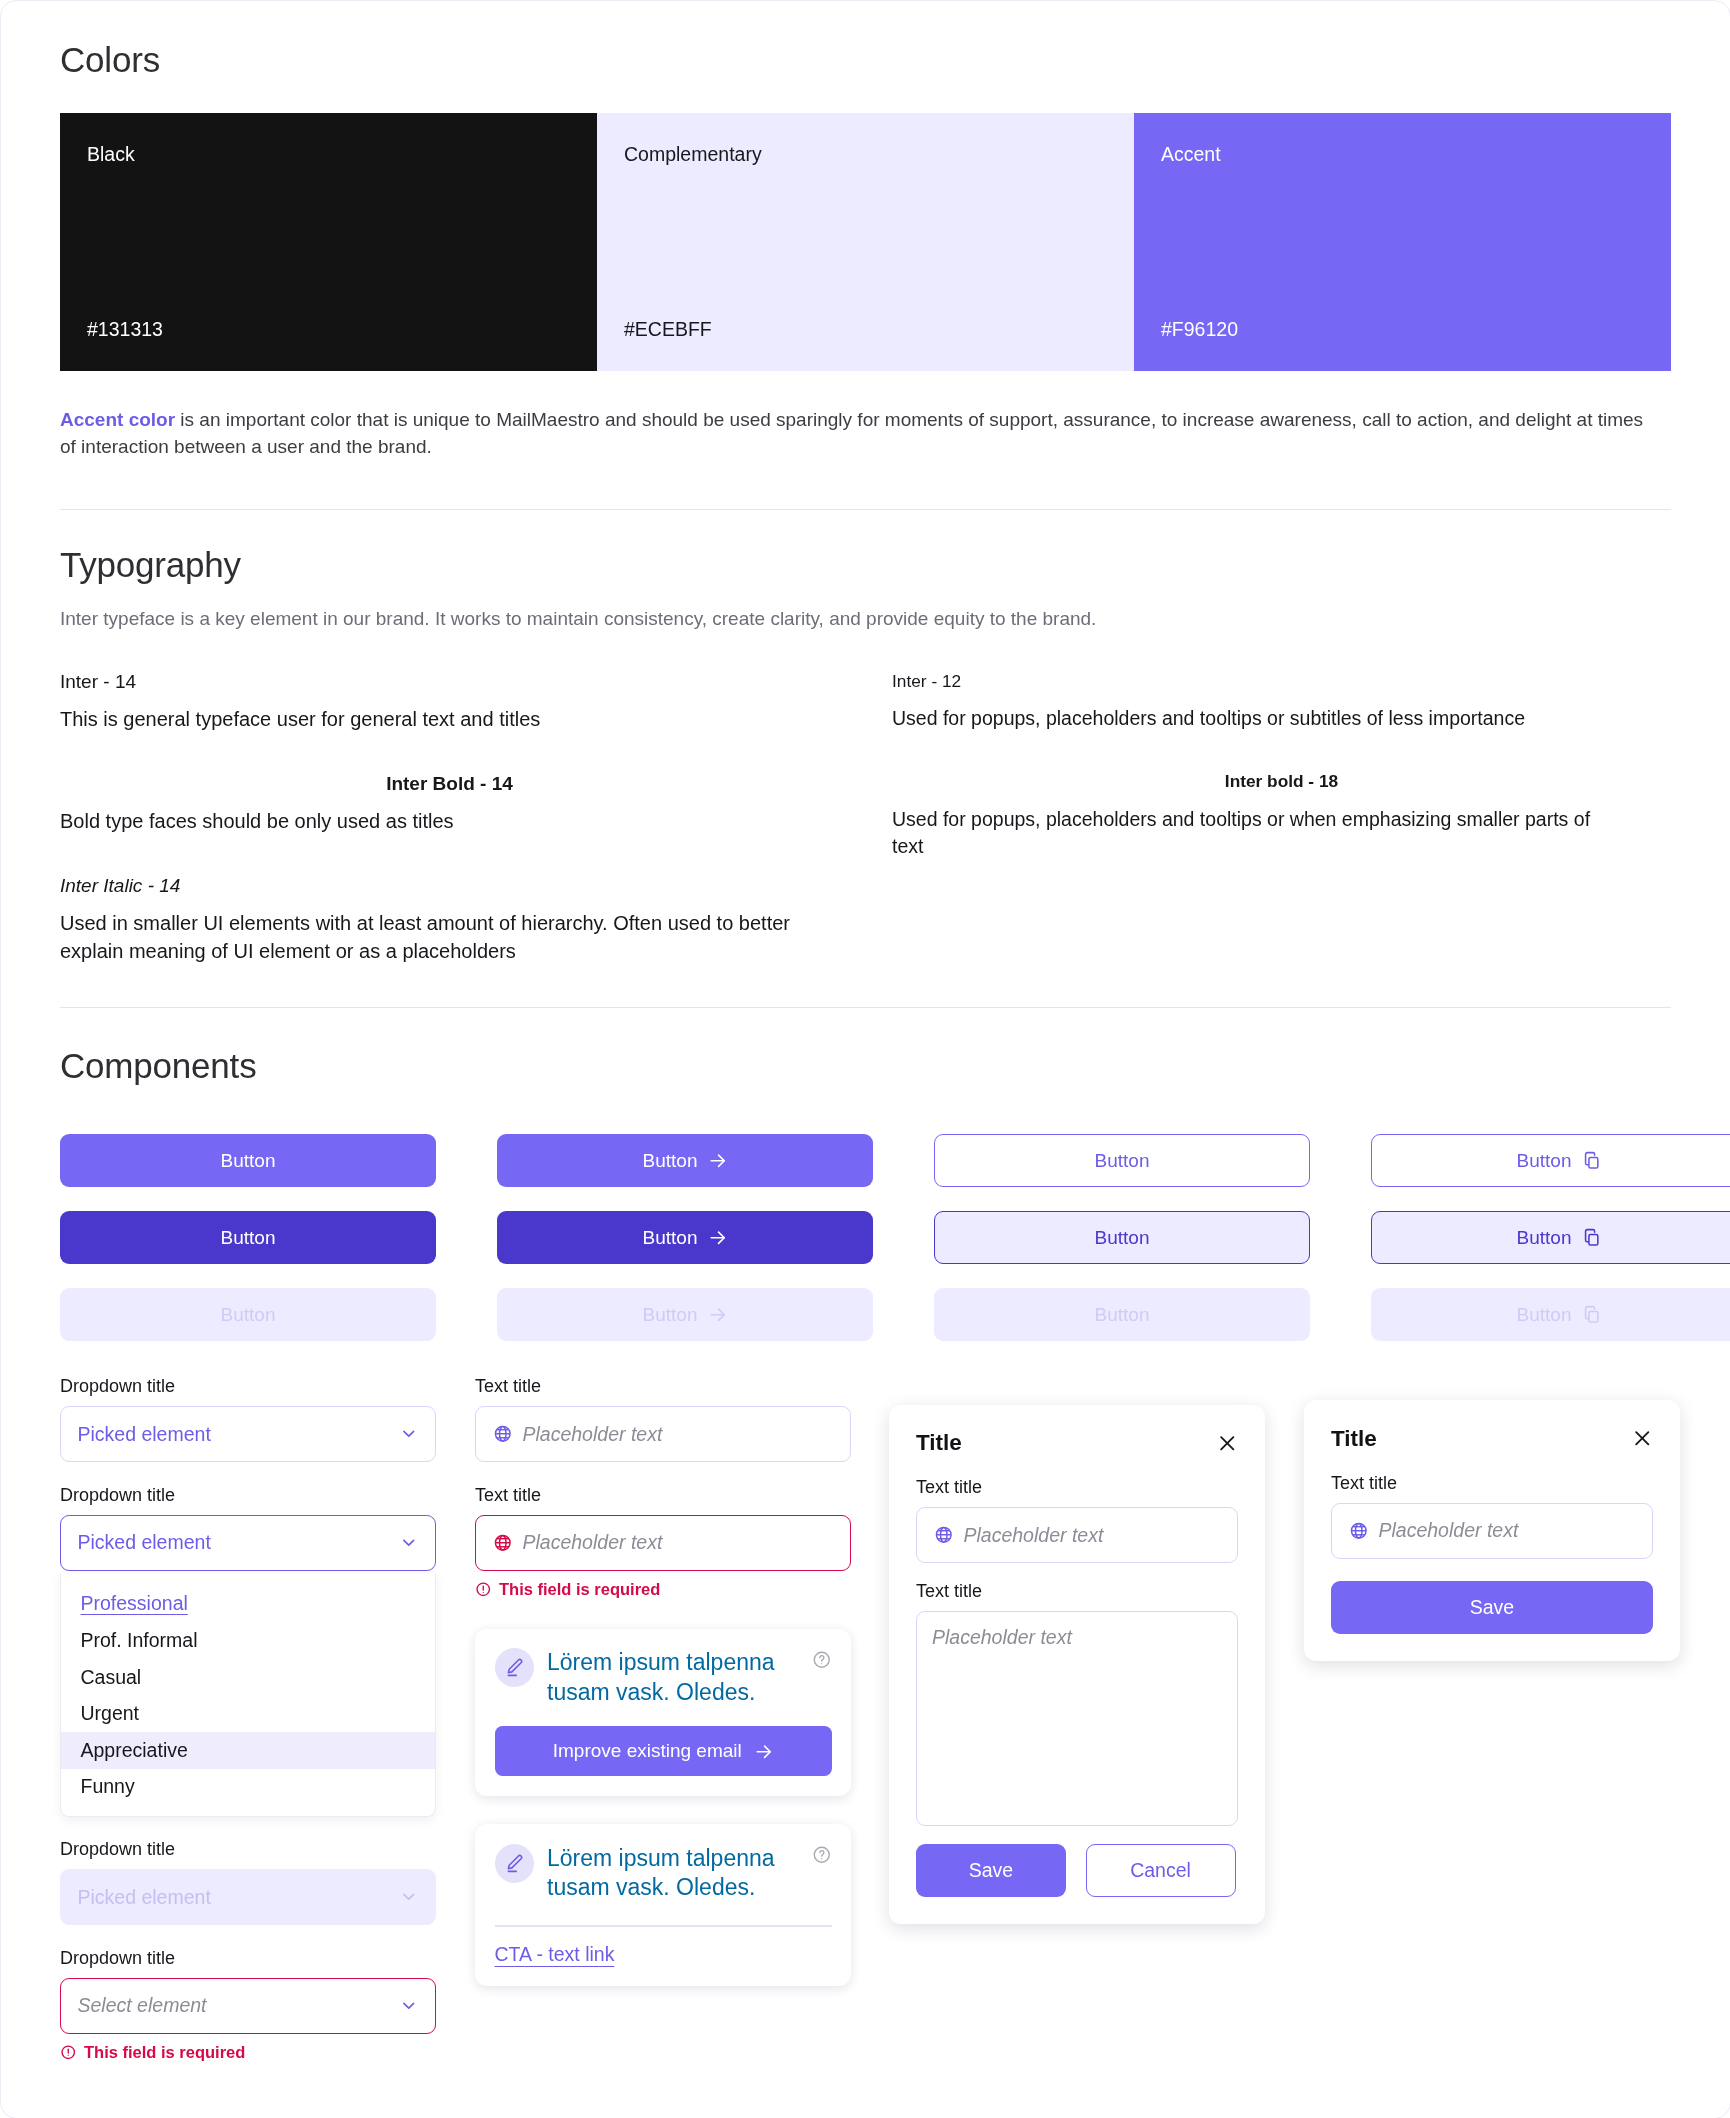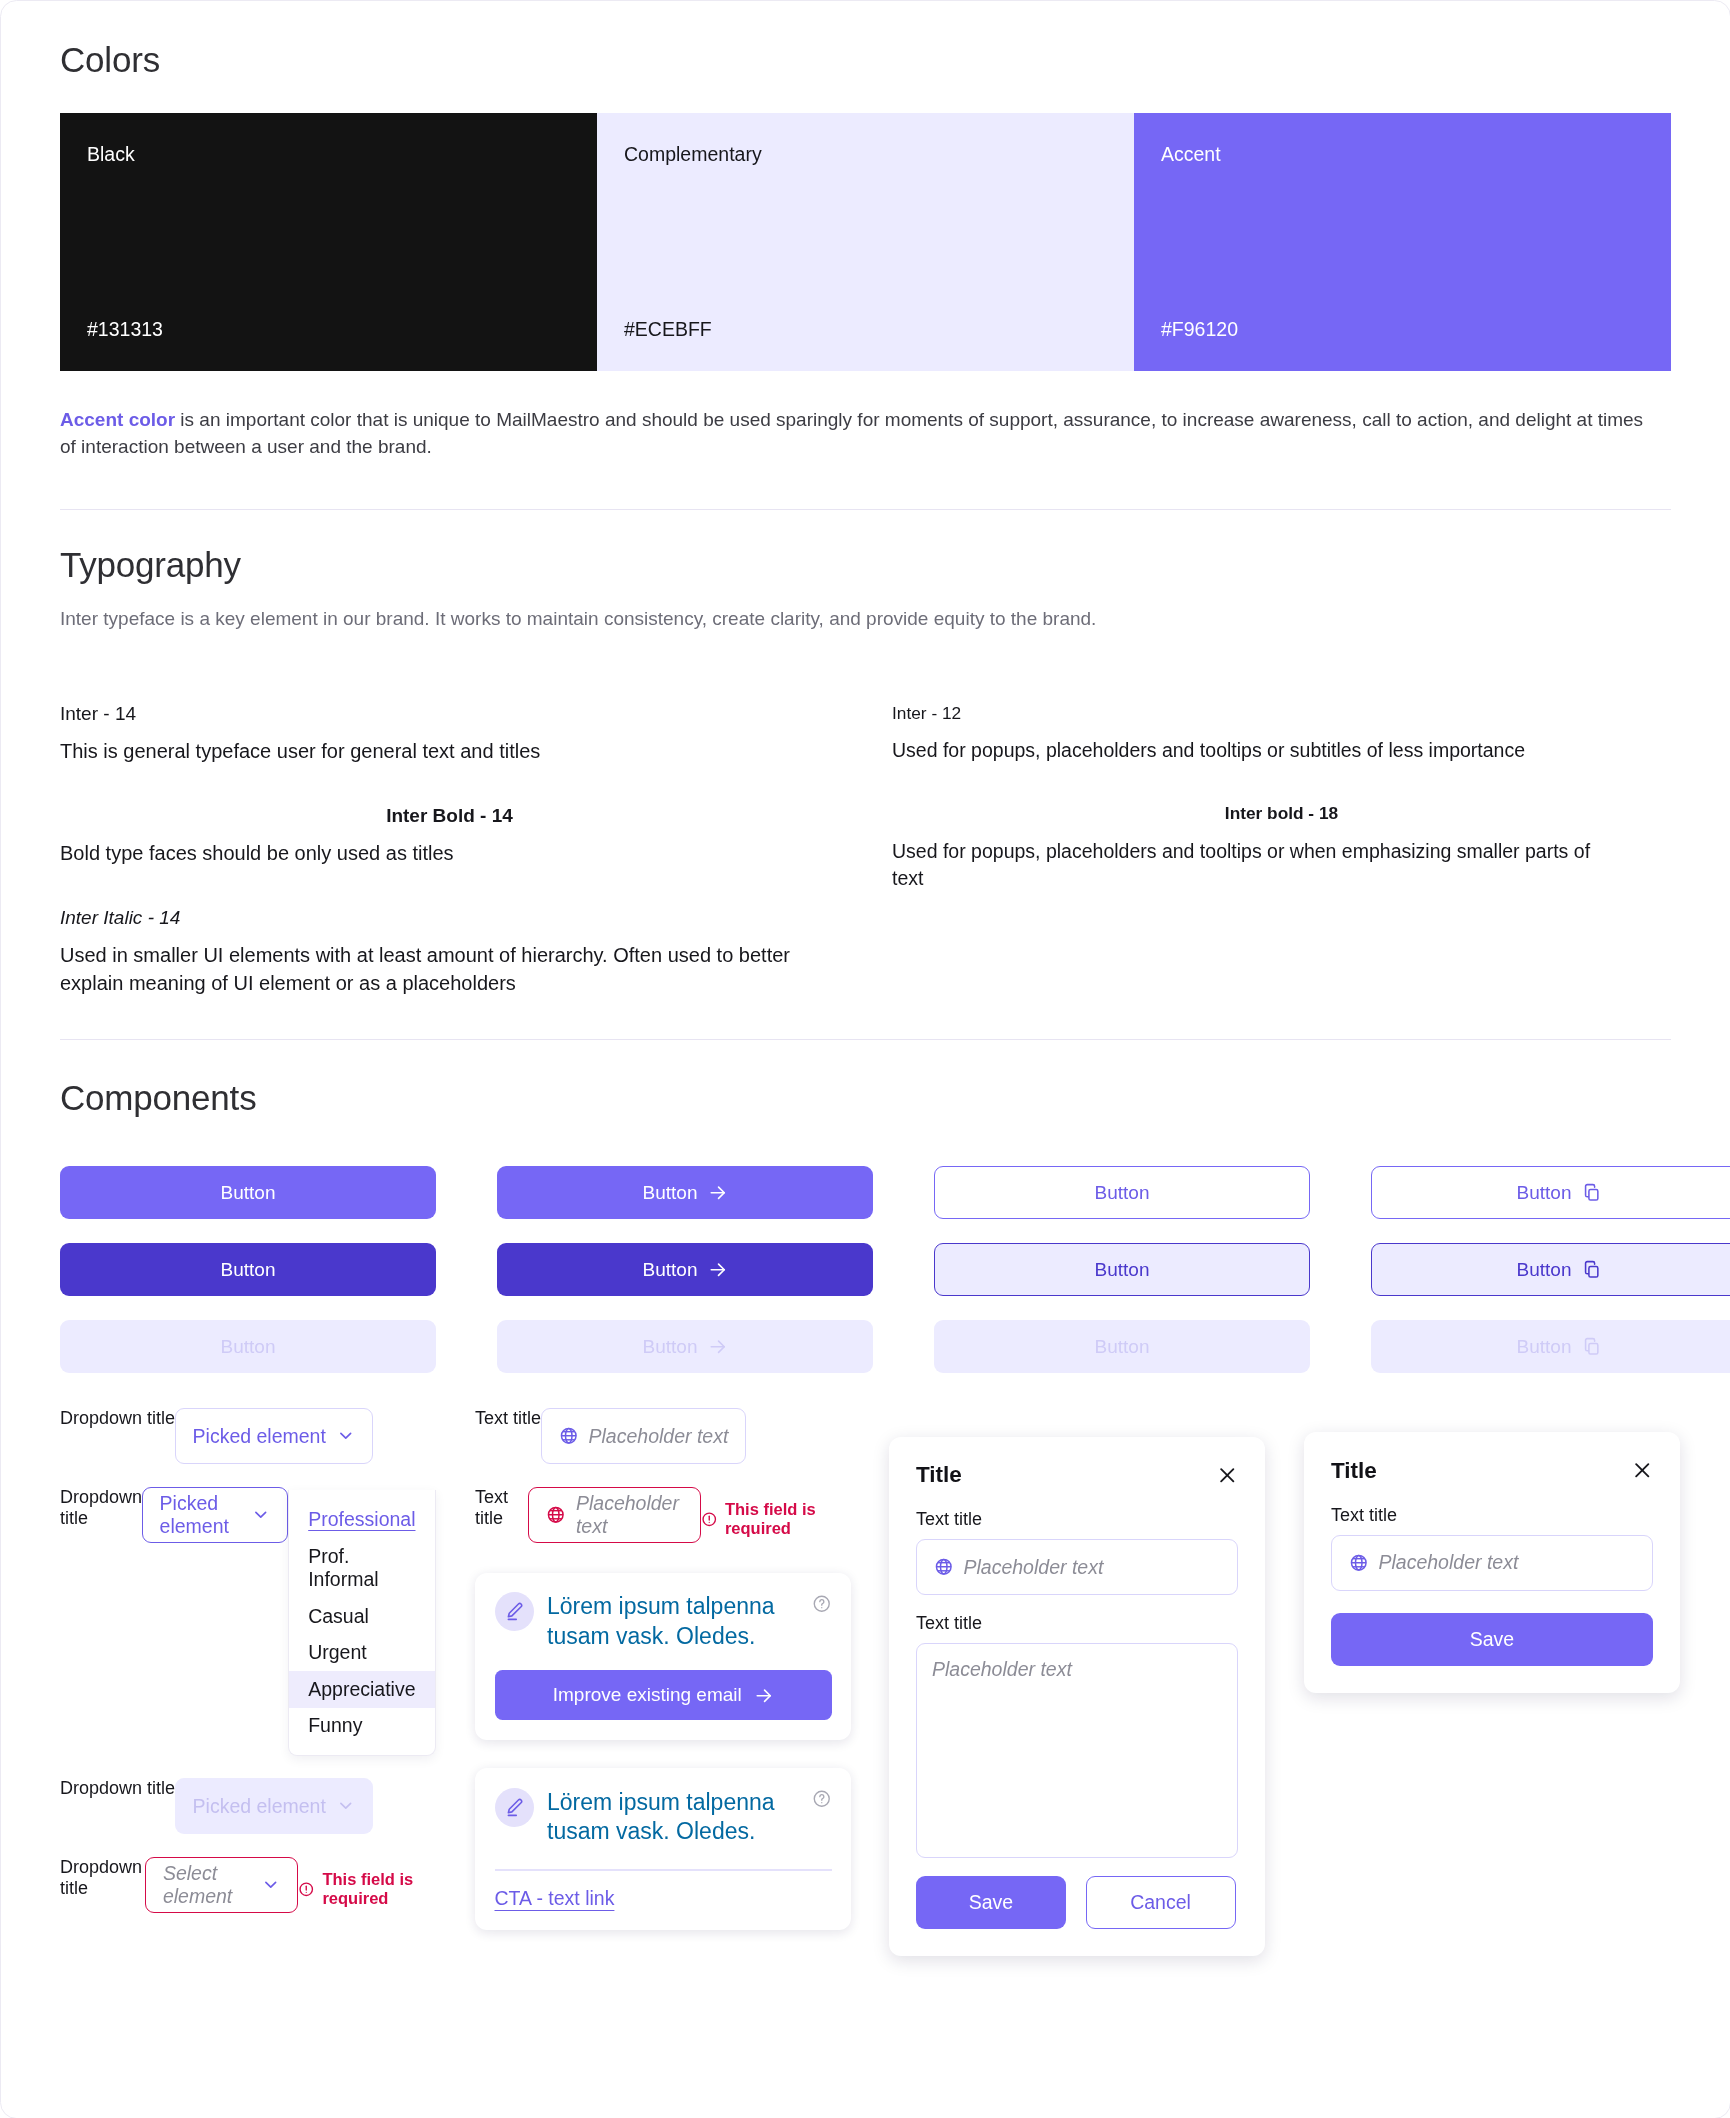--- a/index.html
+++ b/index.html
@@ -71,21 +71,21 @@
   .typo-intro {
     margin-top: 22.5px;
     font-size: 19px;
     color: #6d6d78;
   }
   .typo-cols {
     display: flex;
     margin-top: 41px;
     gap: 53px;
   }
-  .typo-col { width: 796px; margin-top: 32px; }
+  .typo-col { width: 796px; }
   .typo-block { margin-bottom: 39px; }
   .typo-block:last-child { margin-bottom: 0; }
   .typo-label   { font-size: 19px; color: #17171c; margin-bottom: 13.5px; }
   .typo-label.sm{ font-size: 17.3px; }
   .typo-label.bold  { font-weight: 700; text-align: center; }
   .typo-label.italic{ font-style: italic; }
   .typo-sample  { font-size: 20px; color: #17171c; line-height: 1.38; }
   .typo-sample.sm { font-size: 19.5px; }
   #typography-section .divider { margin-top: 41px; }
 
@@ -116,21 +116,21 @@
   .btn-pressed   { background: #4a38cc; color: #ffffff; }
   .btn-disabled  { background: #ecebff; color: #cfcbf7; cursor: default; }
   .btn-outline   { background: #ffffff; color: #6c5ce7; border-color: #7667f5; }
   .btn-outline-active { background: #ecebff; color: #4a38cc; border-color: #4a38cc; }
   .btn-outline-disabled { background: #ecebff; color: #cfcbf7; border-color: transparent; cursor: default; }
 
   .ico { display: inline-flex; align-items: center; }
   .ico svg { display: block; }
 
   
-  .field-col { display: flex; flex-direction: row; }
+  .field-col { display: flex; flex-direction: column; }
   .field-label {
     font-size: 18px;
     color: #17171c;
     margin-bottom: 9px;
   }
   .control {
     height: 56px;
     border-radius: 9px;
     border: 1.5px solid #d9d5fb;
     background: #ffffff;

